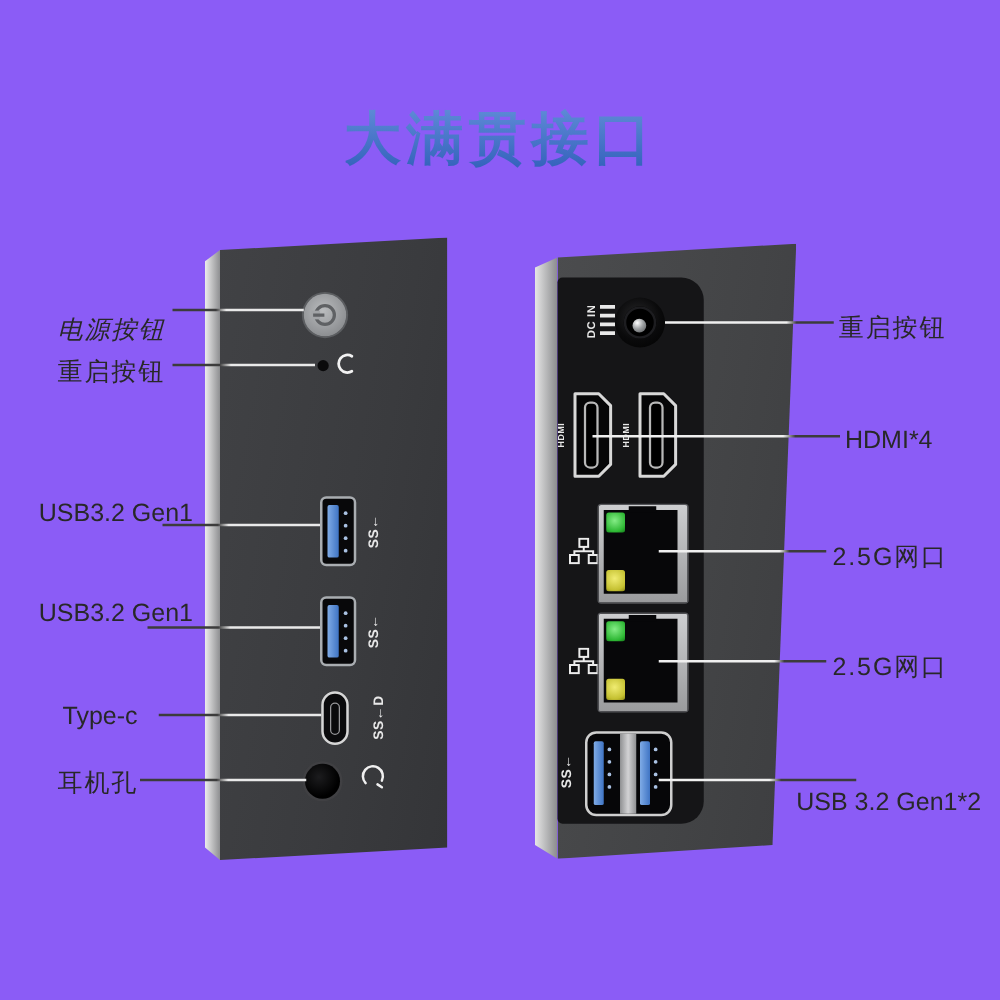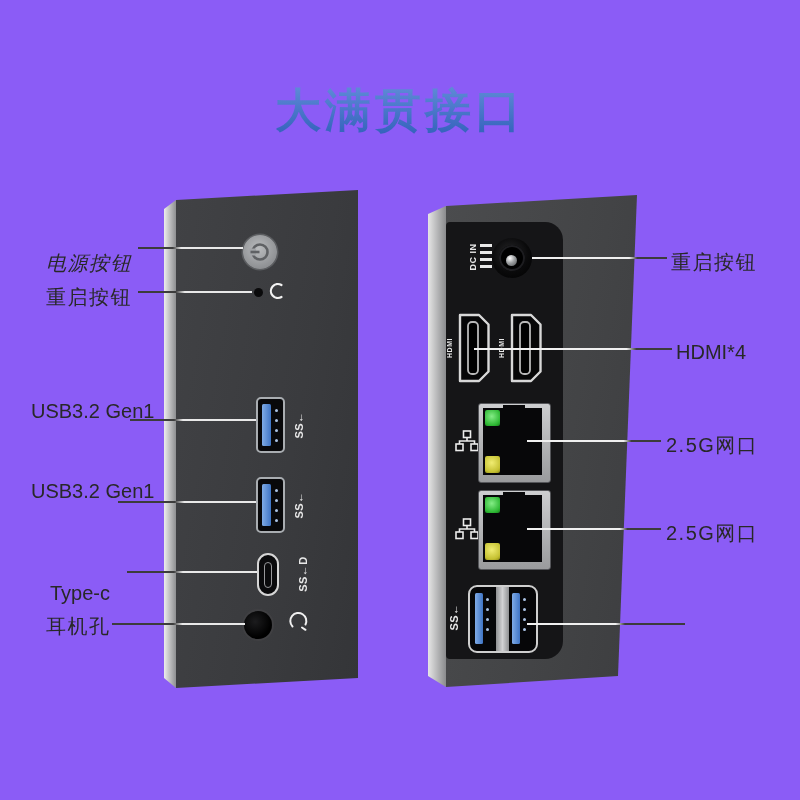--- a/index.html
+++ b/index.html
@@ -214,21 +214,22 @@
   <div class="lead" style="left:532px;top:257px;width:135px;background:linear-gradient(90deg,#f0f0f0 0 72%,#3c3c3c 78% 100%);"></div>
   <div class="lead" style="left:474px;top:348px;width:198px;background:linear-gradient(90deg,#f0f0f0 0 77%,#3c3c3c 82% 100%);"></div>
   <div class="lead" style="left:527px;top:440px;width:134px;background:linear-gradient(90deg,#f0f0f0 0 72%,#3c3c3c 78% 100%);"></div>
   <div class="lead" style="left:527px;top:528px;width:134px;background:linear-gradient(90deg,#f0f0f0 0 69%,#3c3c3c 75% 100%);"></div>
   <div class="lead" style="left:527px;top:623px;width:158px;background:linear-gradient(90deg,#f0f0f0 0 56%,#3c3c3c 62% 100%);"></div>
 
   <div class="lbl cn" style="left:46px;top:250px;font-style:italic;">电源按钮</div>
   <div class="lbl cn" style="left:46px;top:284px;">重启按钮</div>
   <div class="lbl" style="left:31px;top:400px;">USB3.2 Gen1</div>
   <div class="lbl" style="left:31px;top:480px;">USB3.2 Gen1</div>
-  <div class="lbl" style="left:50px;top:582px;">Type-c</div>
+  <div class="lbl" style="left:50px;top:562px;">Type-c</div>
   <div class="lbl cn" style="left:46px;top:613px;">耳机孔</div>
 
   <div class="lbl cn" style="left:671px;top:249px;">重启按钮</div>
   <div class="lbl" style="left:676px;top:341px;">HDMI*4</div>
   <div class="lbl cn" style="left:666px;top:432px;">2.5G网口</div>
   <div class="lbl cn" style="left:666px;top:520px;">2.5G网口</div>
+  <div class="lbl" style="left:637px;top:631px;">USB 3.2 Gen1*2</div>
 
 </div>
 
 </body></html>

